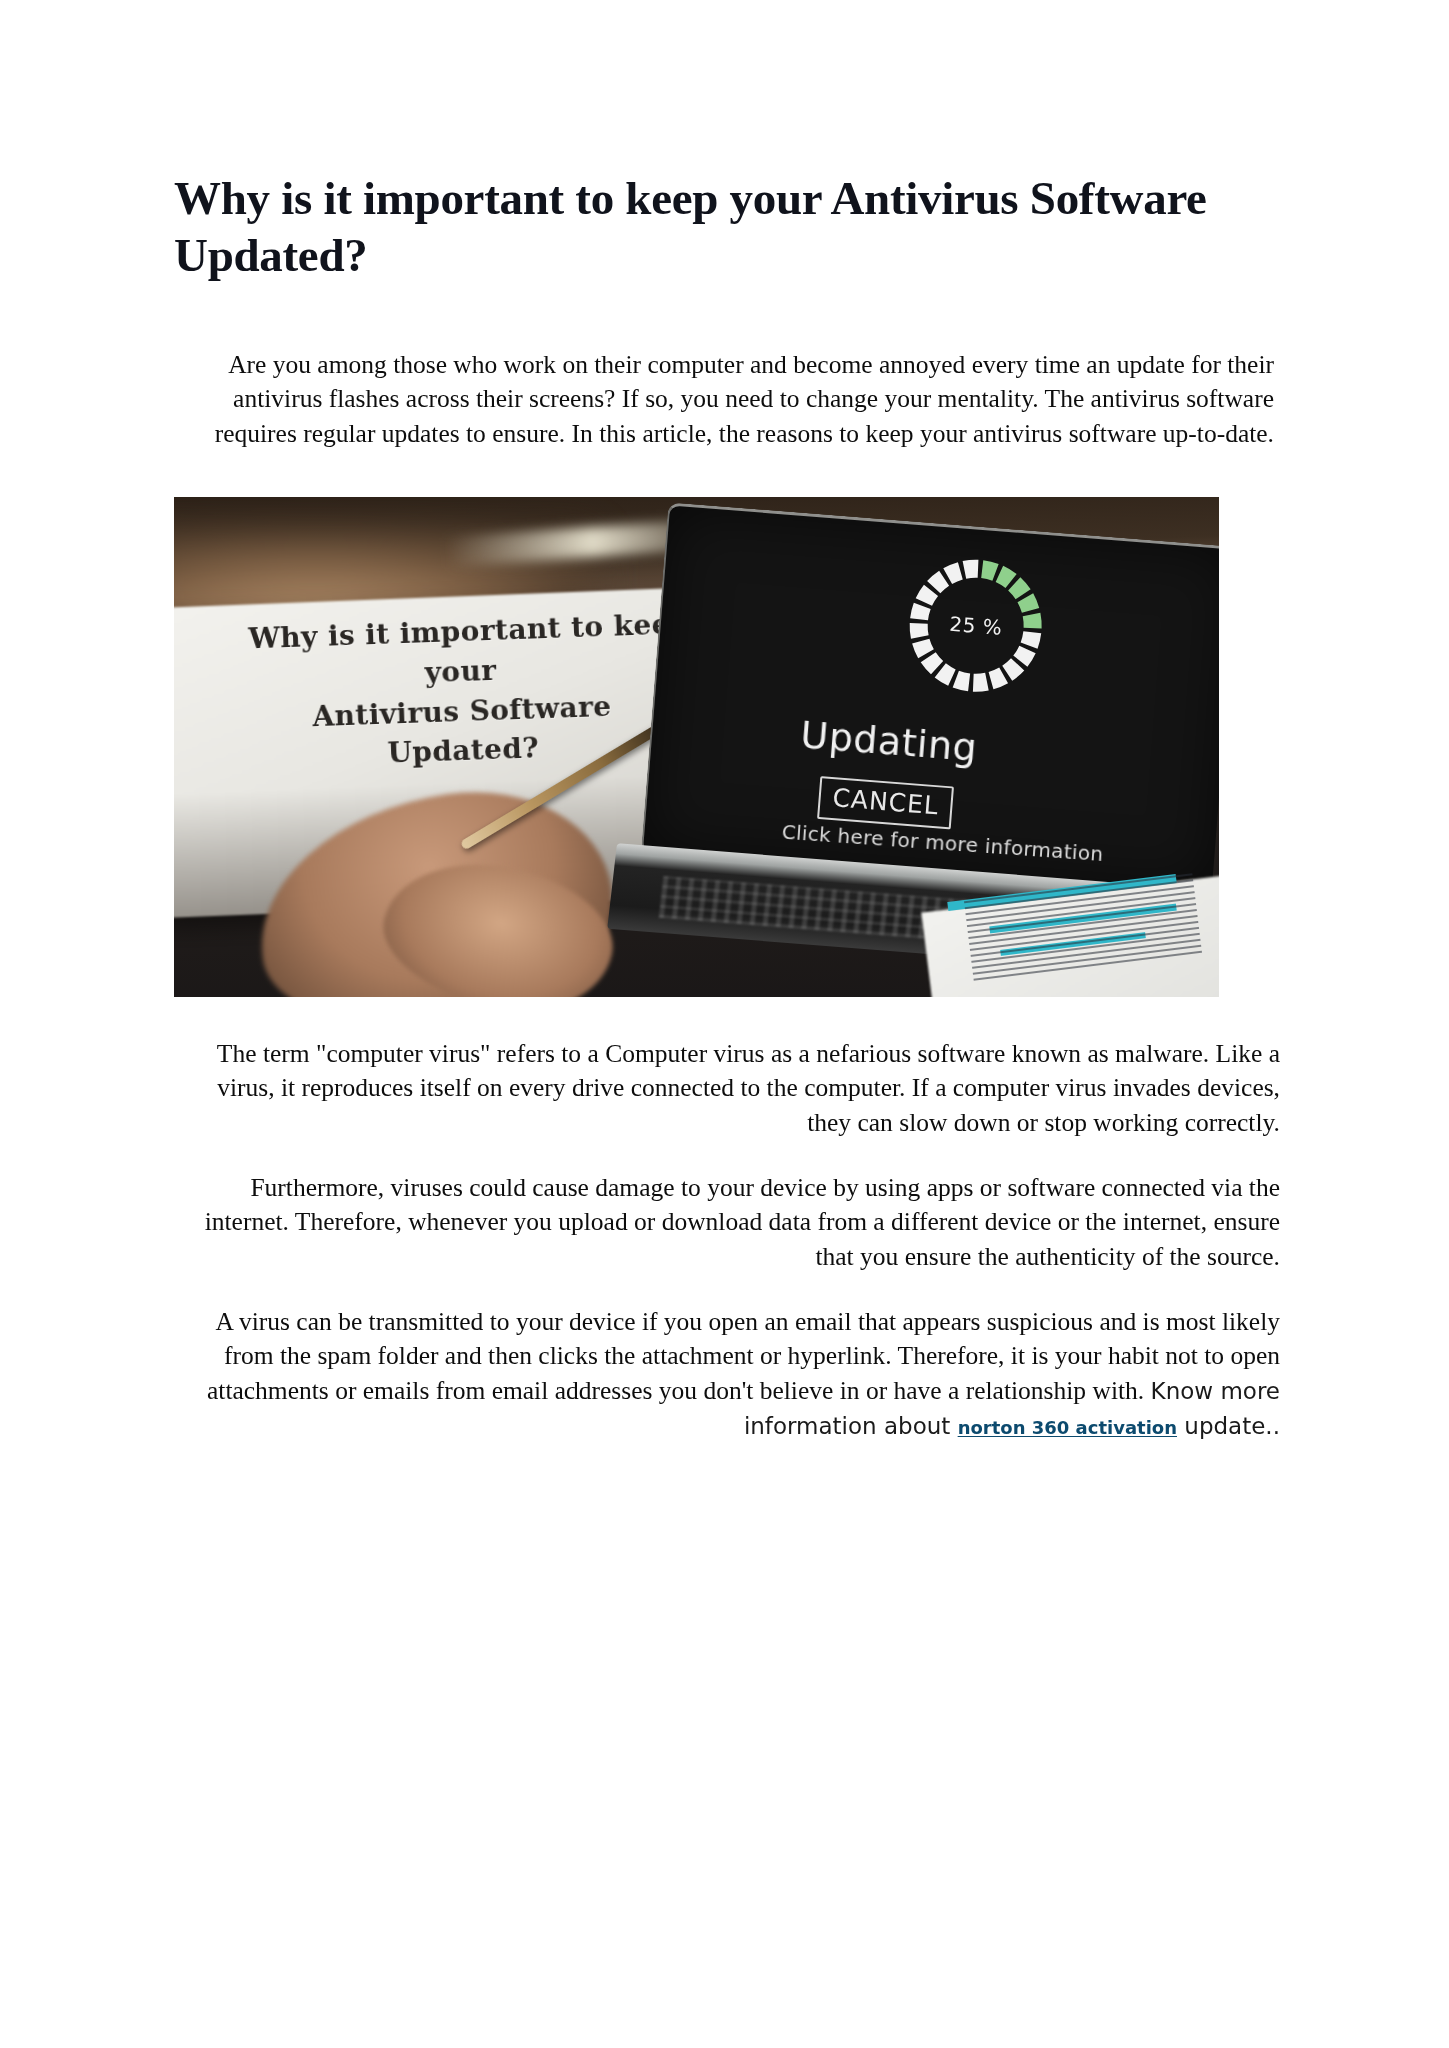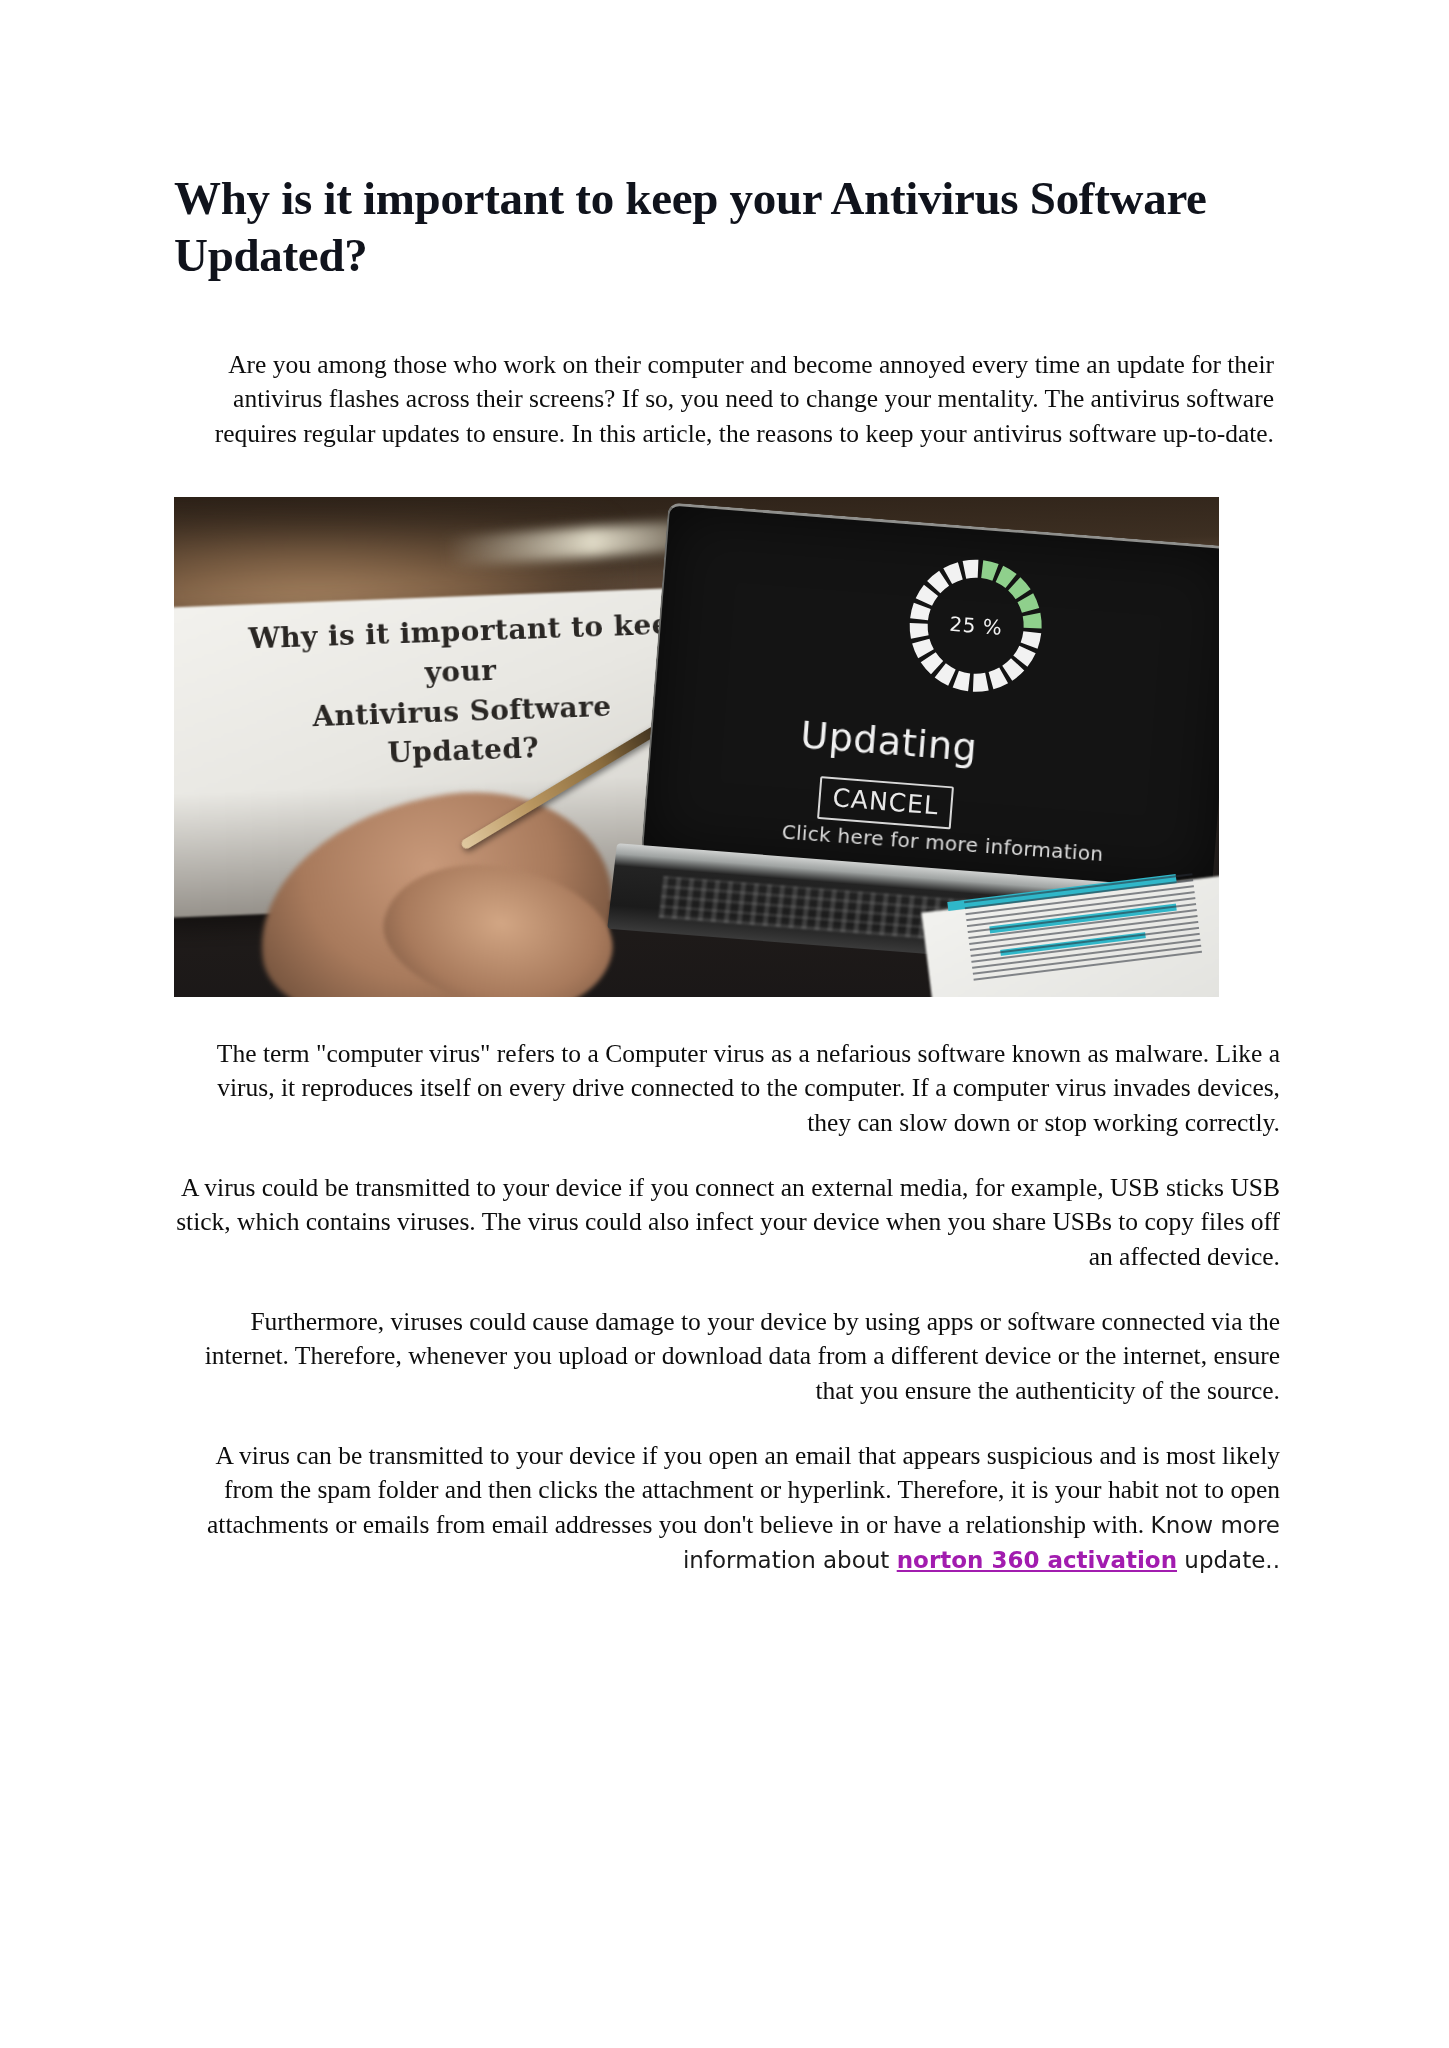--- a/index.html
+++ b/index.html
@@ -313,23 +313,23 @@
   .body-block { margin-top: 40px; }
   .body-block .para + .para { margin-top: 30px; }
 
   .mixed-sans {
     font-family: "DejaVu Sans", sans-serif;
     font-size: 23px;
     color: #1a1a1a;
   }
   .link-strong {
     font-family: "DejaVu Sans", sans-serif;
-    font-size: 23px;
+    font-size: 18px;
     font-weight: bold;
-    color: #a21caf;
+    color: #0c4a6e;
     text-decoration: underline;
     text-underline-offset: 2px;
   }
 </style>
 </head>
 <body>
 
 <div class="page">
   <div class="content">
 
@@ -402,21 +402,20 @@
         <div class="teal-bar" style="right:4%;bottom:20%;width:22%;height:9px;transform:rotate(-7deg);"></div>
         <div class="teal-bar" style="right:4%;bottom:15%;width:18%;height:7px;transform:rotate(-7deg);"></div>
         <div class="teal-bar" style="right:7%;bottom:10%;width:14%;height:6px;transform:rotate(-7deg);"></div>
         <div class="teal-lines"></div>
       </div>
     </div>
 
 
     <div class="body-block">
       <p class="para">The term "computer virus" refers to a Computer virus as a nefarious software known as malware. Like a virus, it reproduces itself on every drive connected to the computer. If a computer virus invades devices, they can slow down or stop working correctly.</p>
-      <p class="para">A virus could be transmitted to your device if you connect an external media, for example, USB sticks USB stick, which contains viruses. The virus could also infect your device when you share USBs to copy files off an affected device.</p>
       <p class="para">Furthermore, viruses could cause damage to your device by using apps or software connected via the internet. Therefore, whenever you upload or download data from a different device or the internet, ensure that you ensure the authenticity of the source.</p>
       <p class="para">
         <span>A virus can be transmitted to your device if you open an email that appears suspicious and is most likely from the spam folder and then clicks the attachment or hyperlink. Therefore, it is your habit not to open attachments or emails from email addresses you don't believe in or have a relationship with. </span><span class="mixed-sans">Know more information about </span><a class="link-strong" href="#">norton 360 activation</a><span class="mixed-sans"> update..</span>
       </p>
     </div>
 
   </div>
 </div>
 
 </body></html>

